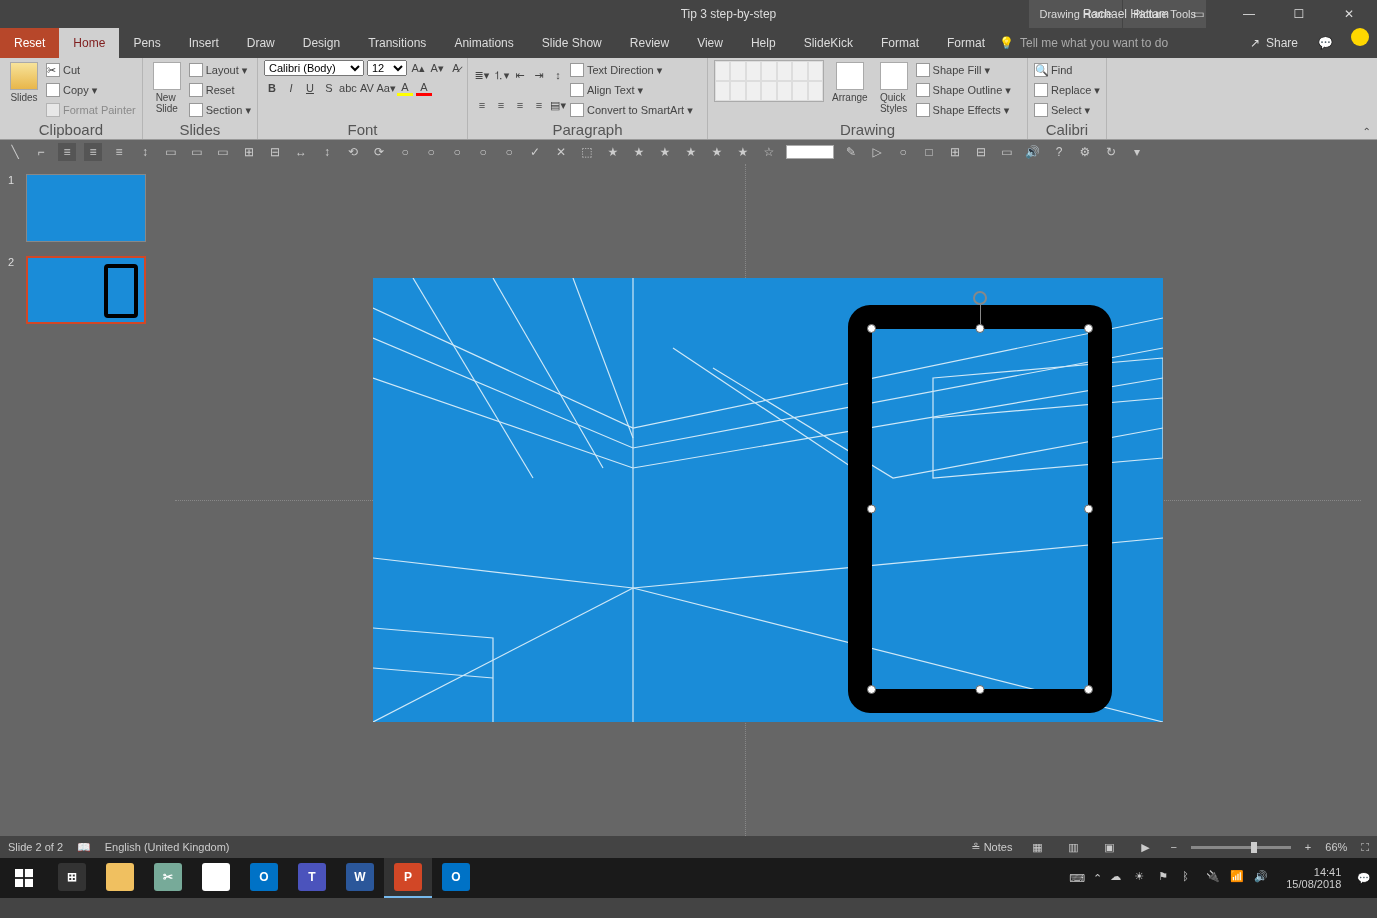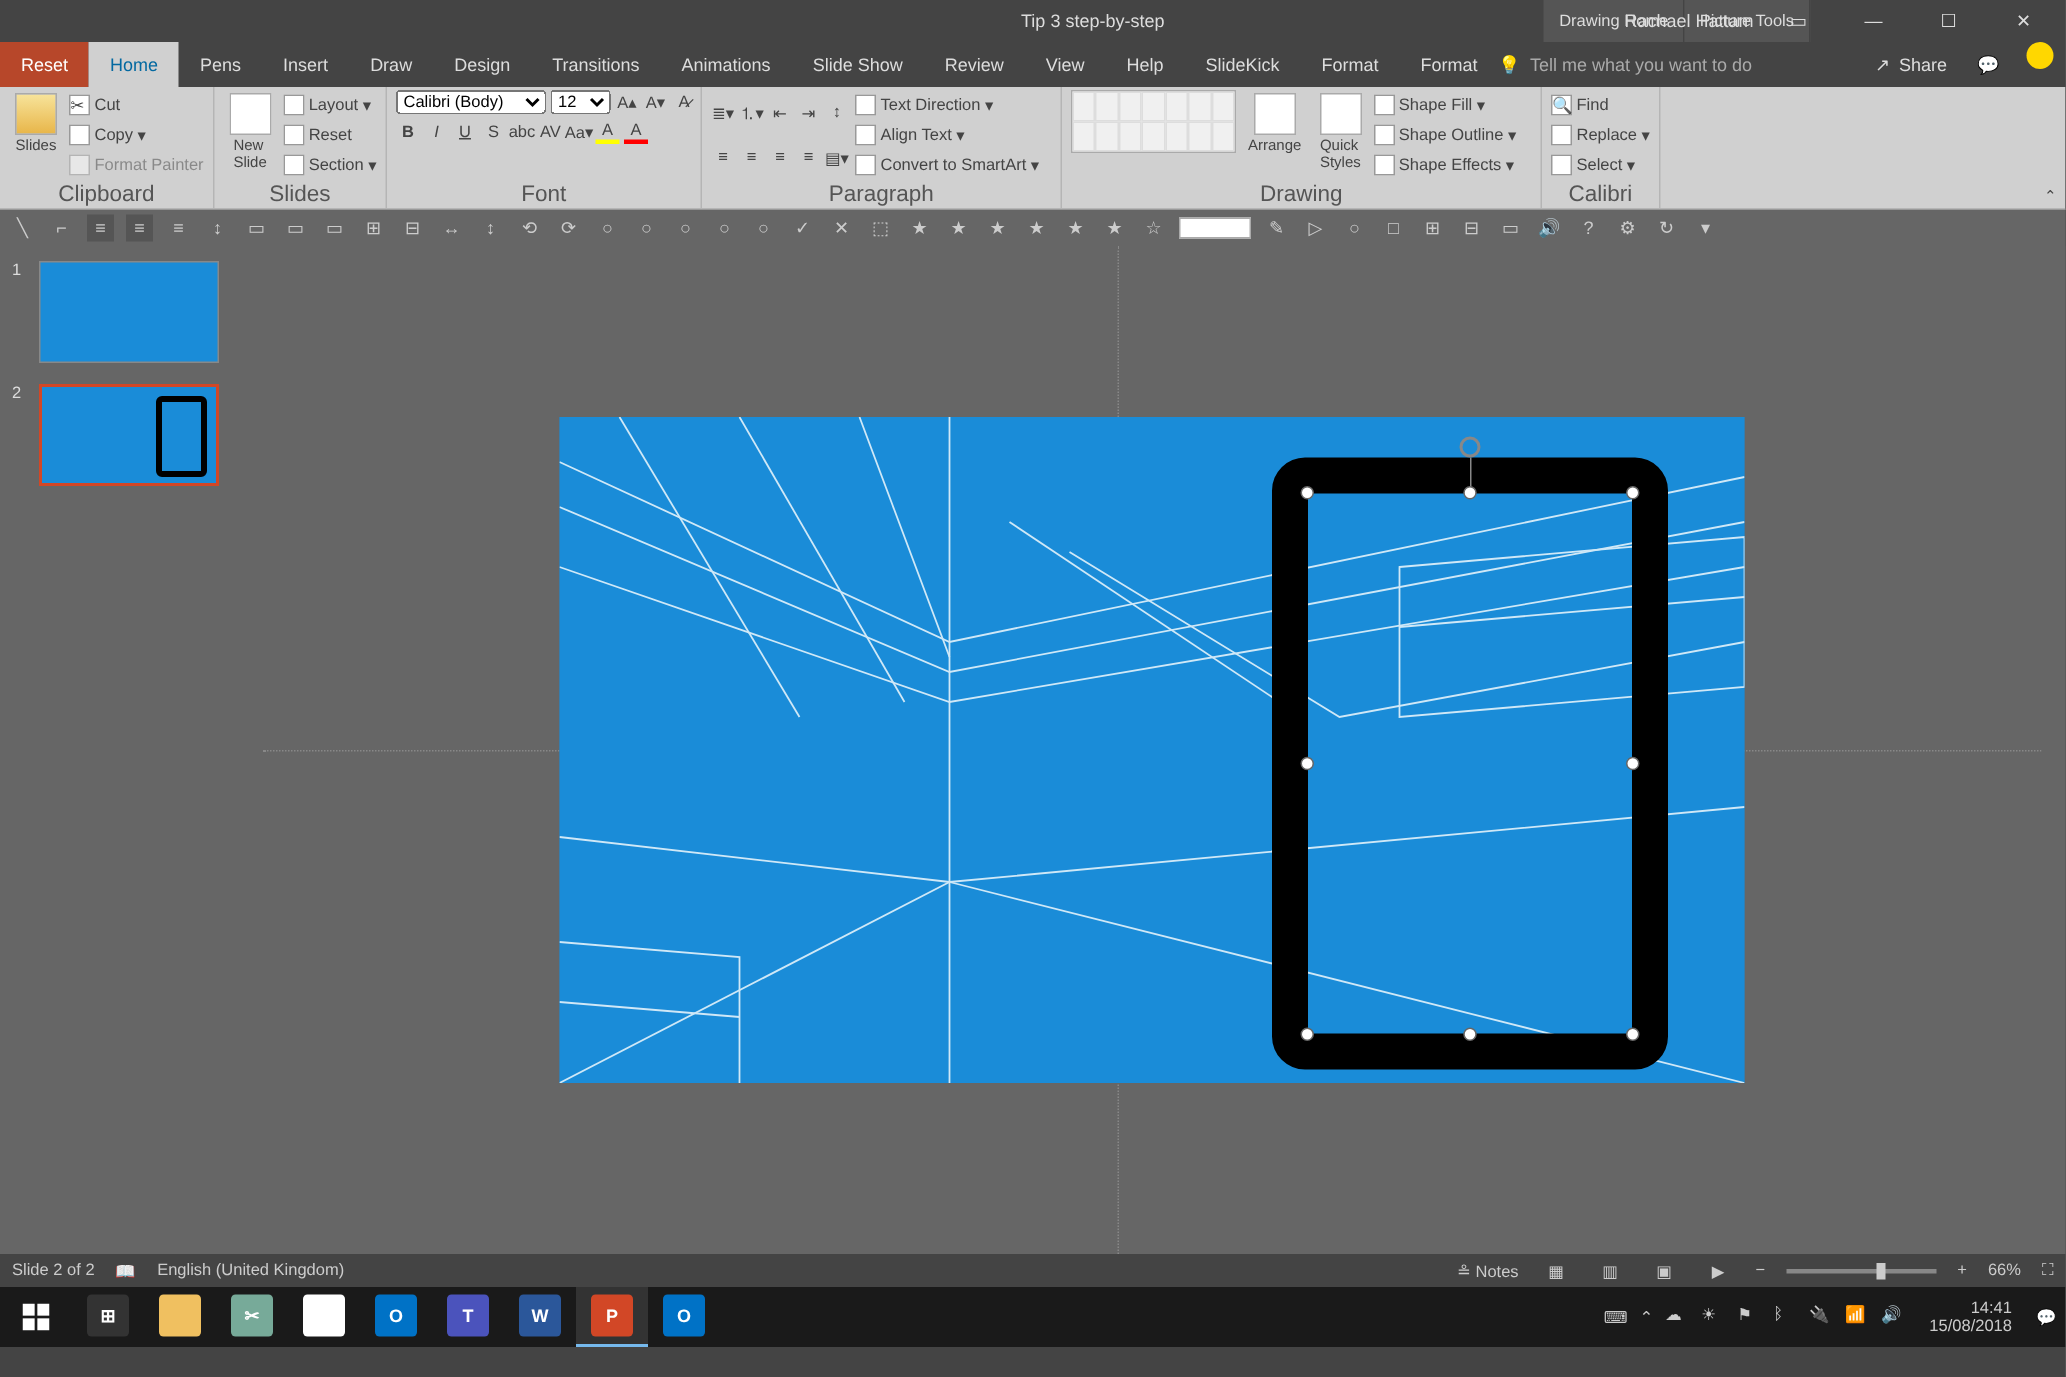--- a/index.html
+++ b/index.html
@@ -11,21 +11,21 @@
 .titlebar .tools { position: absolute; right: 170px; display: flex; height: 100%; }
 .titlebar .tools span { padding: 0 10px; background: #555; border-right: 1px solid #444; display: flex; align-items: center; font-size: 11px; }
 .titlebar .userarea { position: absolute; right: 0; display: flex; align-items: center; gap: 10px; padding-right: 8px; }
 .titlebar .winbtn { width: 40px; height: 28px; display: flex; align-items: center; justify-content: center; cursor: pointer; }
 .username { font-size: 12px; }
 
 
 .ribbon-tabs { height: 30px; background: #444; display: flex; align-items: stretch; color: #ddd; font-size: 12px; }
 .ribbon-tabs .tab { padding: 0 14px; display: flex; align-items: center; cursor: pointer; }
 .ribbon-tabs .tab.file { background: #B7472A; color: #fff; }
-.ribbon-tabs .tab.active { background: #d0d0d0; color: #0369a1; }
+.ribbon-tabs .tab.active { background: #d0d0d0; color: #7f1d1d; }
 .ribbon-tabs .spacer { flex: 1; }
 .ribbon-tabs .tell { display: flex; align-items: center; gap: 6px; color: #aaa; }
 .ribbon-tabs .share { display: flex; align-items: center; gap: 6px; padding: 0 10px; }
 .ribbon-tabs .emoji { width: 18px; height: 18px; background: gold; border-radius: 50%; margin: 0 8px; }
 
 
 .ribbon { height: 82px; background: #d0d0d0; display: flex; font-size: 11px; color: #444; border-bottom: 1px solid #999; position: relative; }
 .group { border-right: 1px solid #b5b5b5; padding: 2px 6px 0 6px; display: flex; flex-direction: column; }
 .group .body { flex: 1; display: flex; align-items: flex-start; gap: 4px; }
 .group .label { text-align: center; font-size: 15px; padding: 1px 0; color: #555; }

